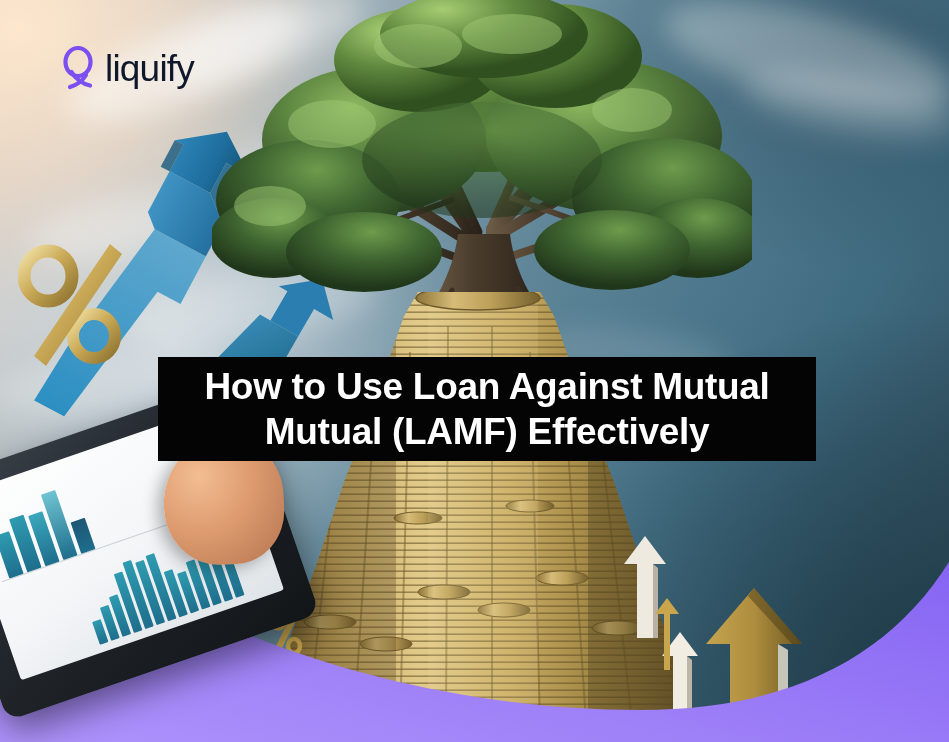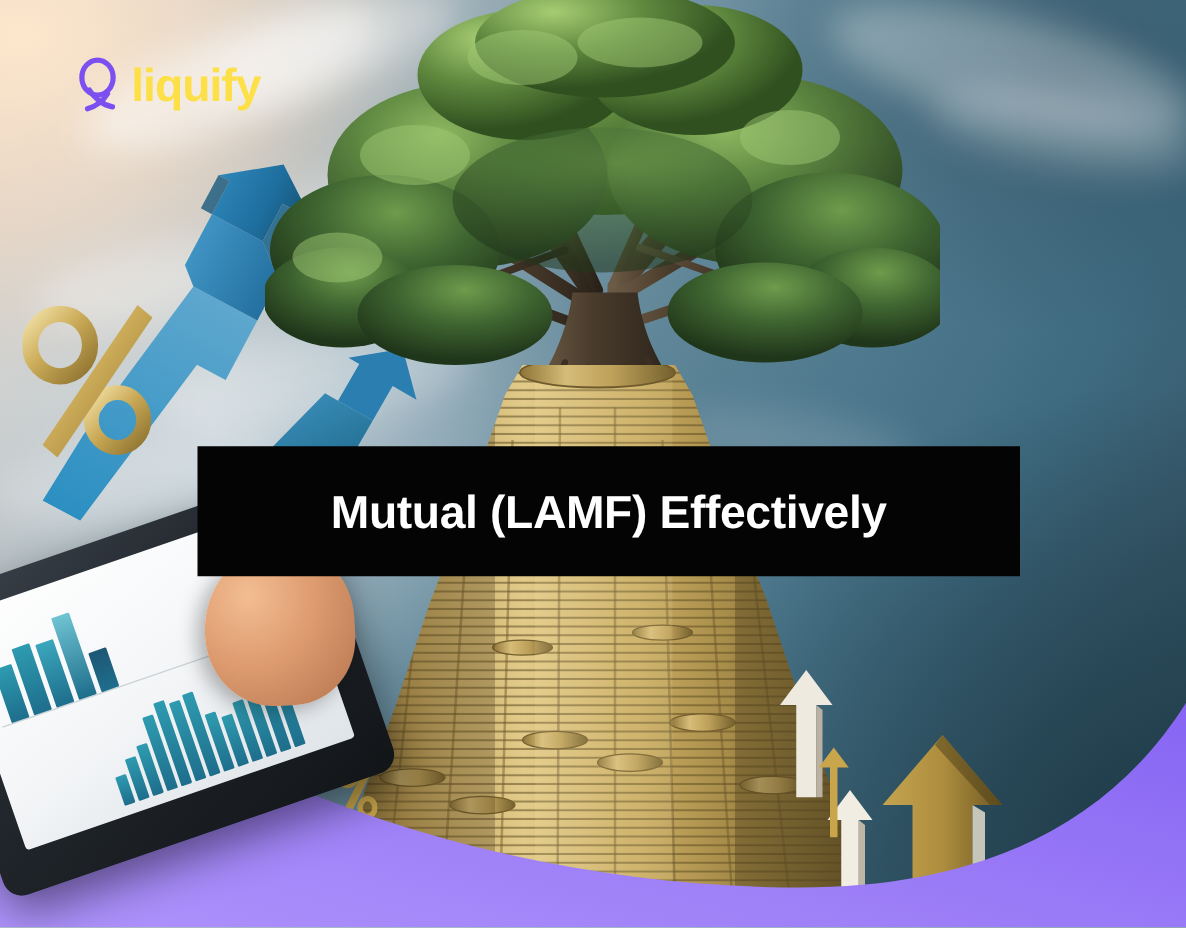--- a/index.html
+++ b/index.html
@@ -120,24 +120,24 @@
   }
 
   
   .logo{
     position:absolute; left:62px; top:45px;
     display:flex; align-items:center; gap:9px;
     z-index:40;
   }
   .logo-mark{ width:34px; height:46px; display:block; }
   .logo-text{
-    color:#fde047;
+    color:#0f172a;
     font-family:"Liberation Sans", sans-serif;
     font-size:37px;
-    font-weight:700;
+    font-weight:400;
     letter-spacing:-0.8px;
     line-height:1;
   }
 </style>
 </head>
 <body>
 
 <div id="banner">
 
   <div class="sky"></div>
@@ -403,20 +403,21 @@
           <div class="tbar" style="height: 50px; background: linear-gradient(rgb(46, 155, 176) 0%, rgb(30, 110, 140) 100%); width: 9px;"></div>
           <div class="tbar" style="height: 56px; background: linear-gradient(rgb(46, 155, 176) 0%, rgb(30, 110, 140) 100%); width: 9px;"></div>
           <div class="tbar" style="height: 80px; background: linear-gradient(rgb(46, 155, 176) 0%, rgb(30, 110, 140) 100%); width: 9px;"></div>
           <div class="tbar" style="height: 69px; background: linear-gradient(rgb(46, 155, 176) 0%, rgb(30, 110, 140) 100%); width: 9px;"></div>
         </div>
     </div>
     <div class="thumb"></div>
   </div>
 
   <div class="title-banner">
+    <div class="title-line">How to Use Loan Against Mutual</div>
     <div class="title-line">Mutual (LAMF) Effectively</div>
   </div>
 
   <div class="logo">
     <svg class="logo-mark" viewBox="0 0 34 46">
       <ellipse cx="16" cy="17" rx="12.5" ry="14" fill="none" stroke="#7B4FF0" stroke-width="4.2"></ellipse>
       <path d="M9.5 27 C 13 33, 20 39, 28 40.5" fill="none" stroke="#7B4FF0" stroke-width="4.2" stroke-linecap="round"></path>
       <path d="M24 30 C 21 35, 15 40, 8 42" fill="none" stroke="#7B4FF0" stroke-width="4.2" stroke-linecap="round"></path>
     </svg>
     <span class="logo-text">liquify</span>

